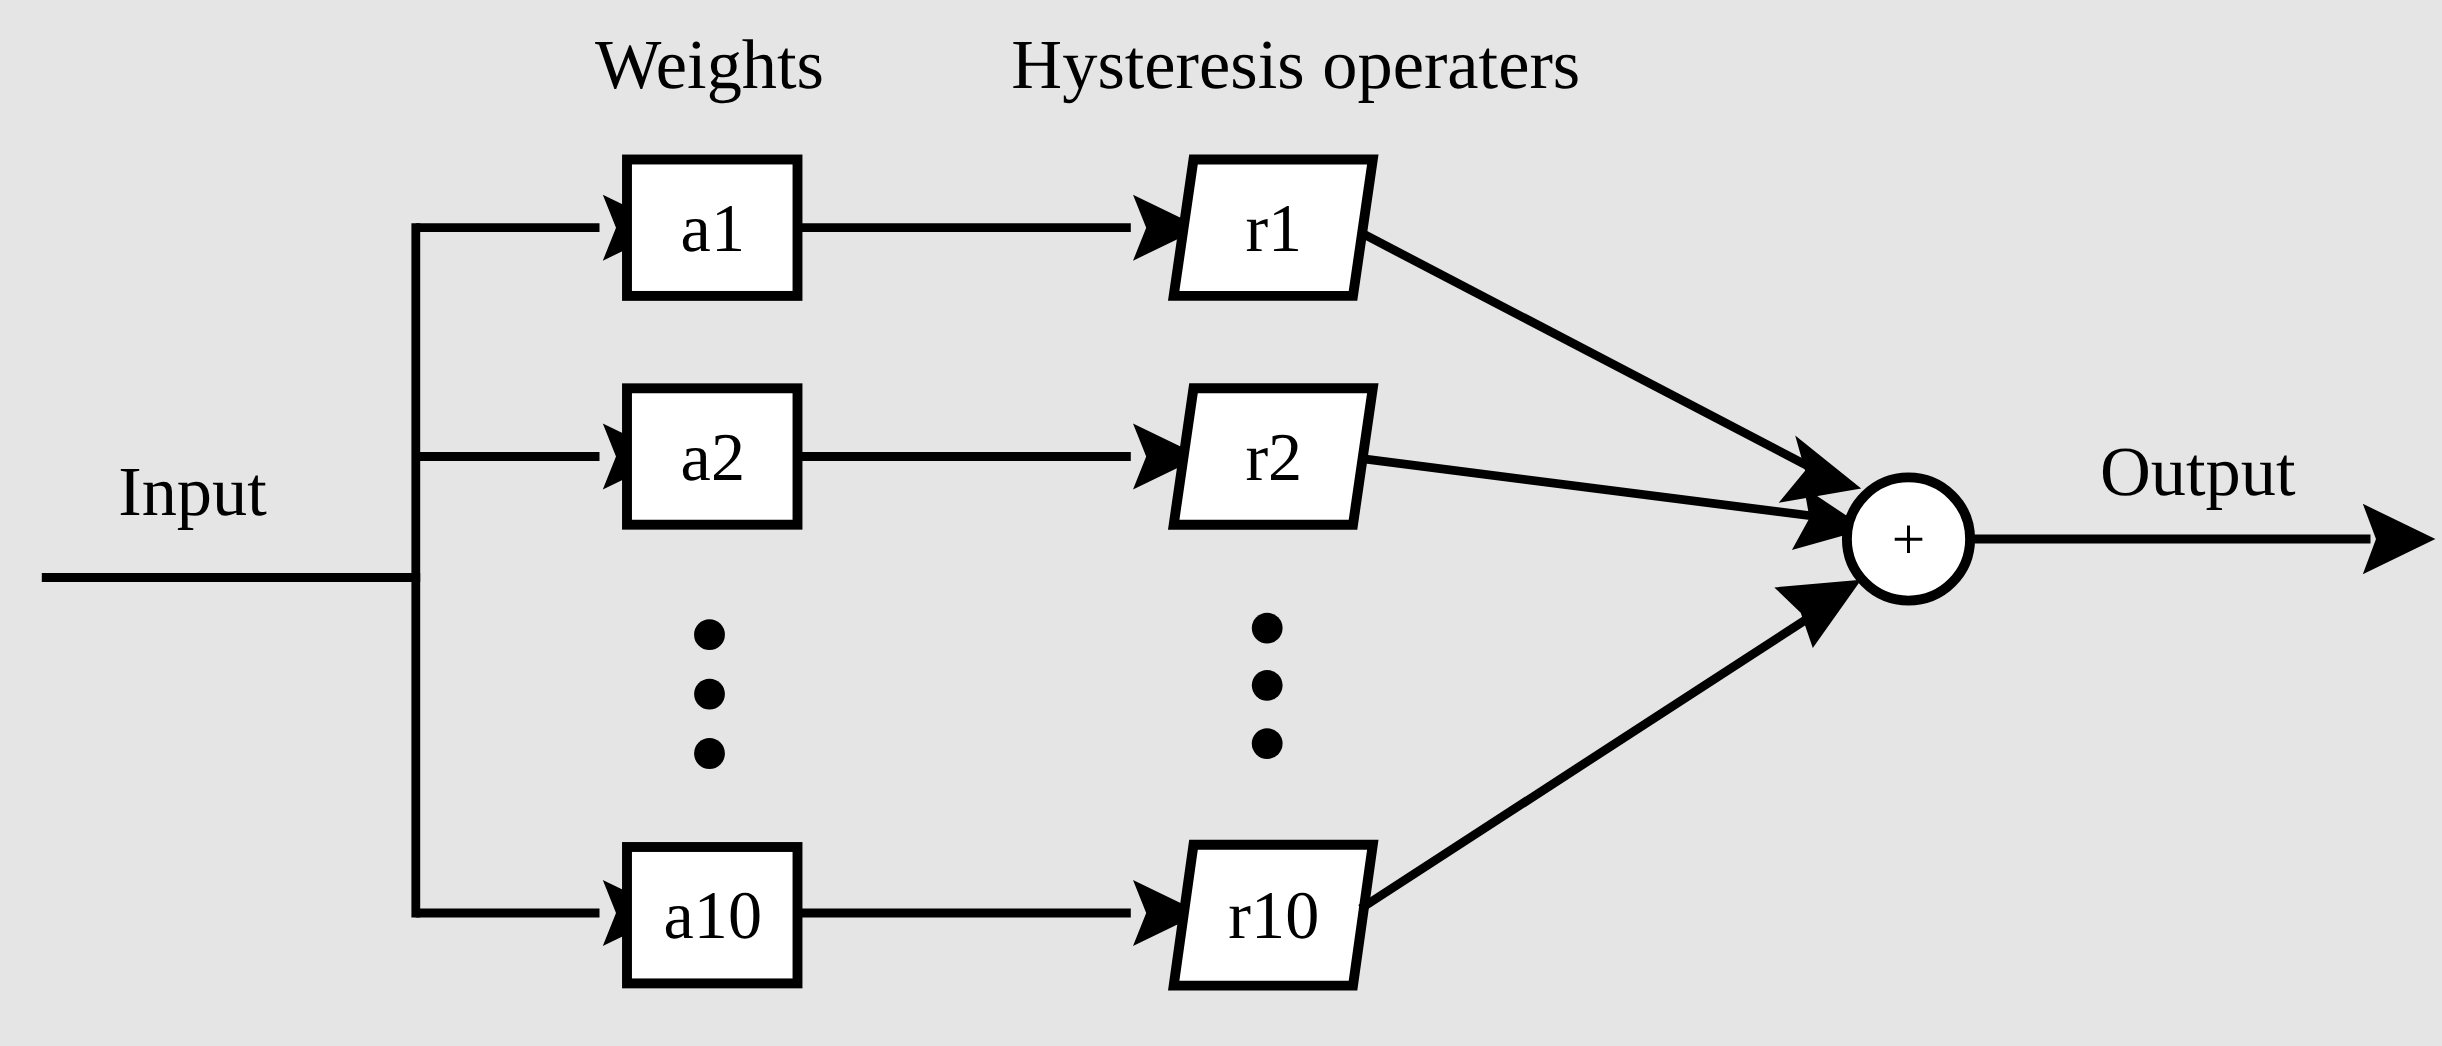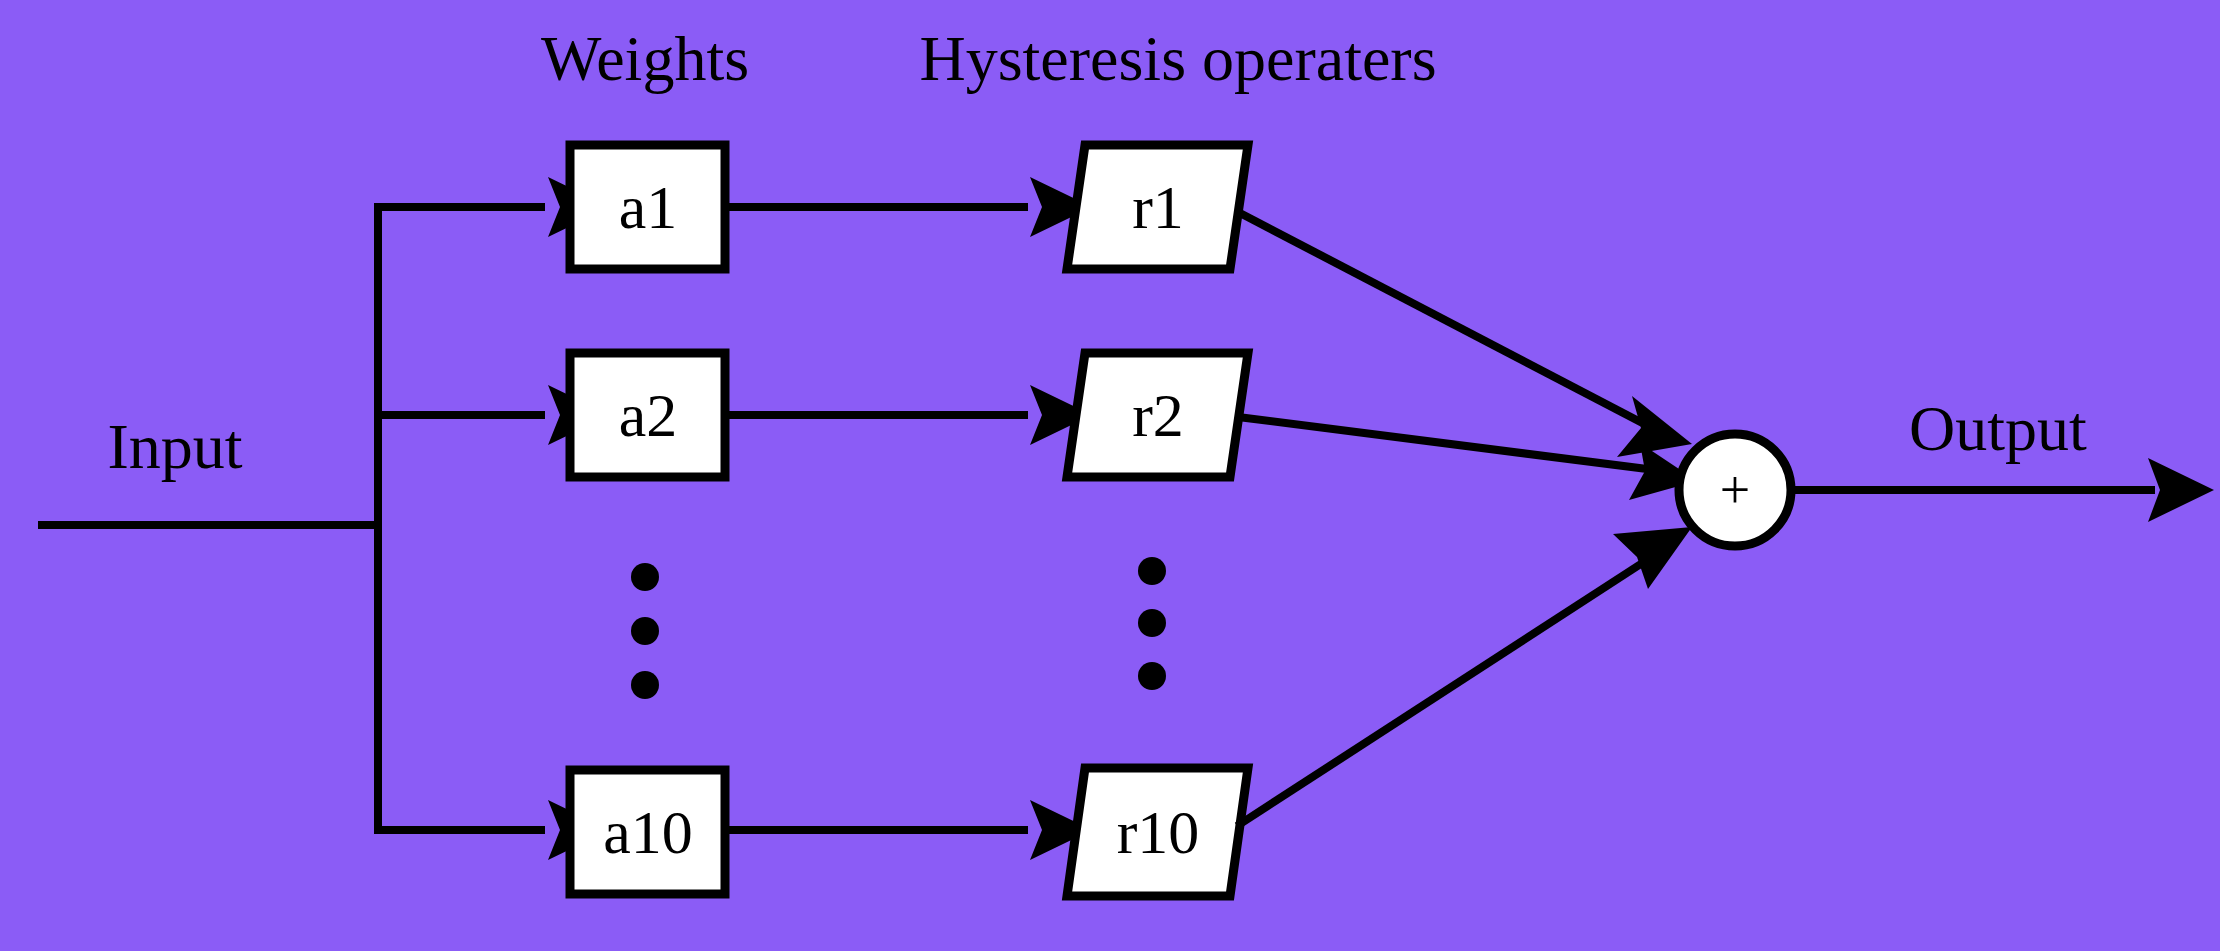--- a/index.html
+++ b/index.html
@@ -8,21 +8,21 @@
     padding: 0;
     background: #ffffff;
   }
   body {
     font-family: "Liberation Serif", "DejaVu Serif", serif;
   }
   #canvas {
     position: relative;
     width: 2220px;
     height: 951px;
-    background: #8b5cf6;
+    background: #e5e5e5;
     overflow: hidden;
   }
   #diagram-svg {
     position: absolute;
     left: 0;
     top: 0;
     width: 2220px;
     height: 951px;
     display: block;
   }

